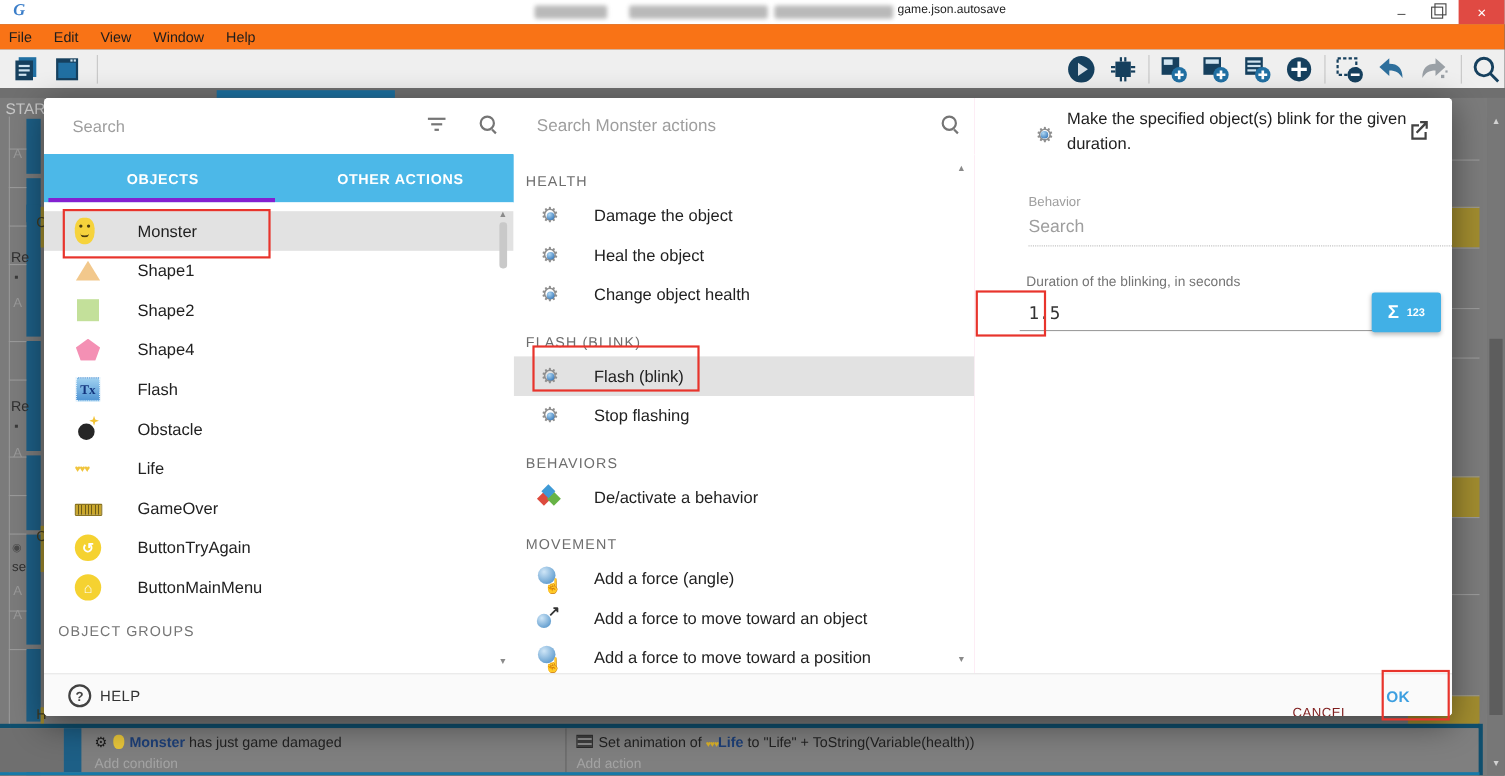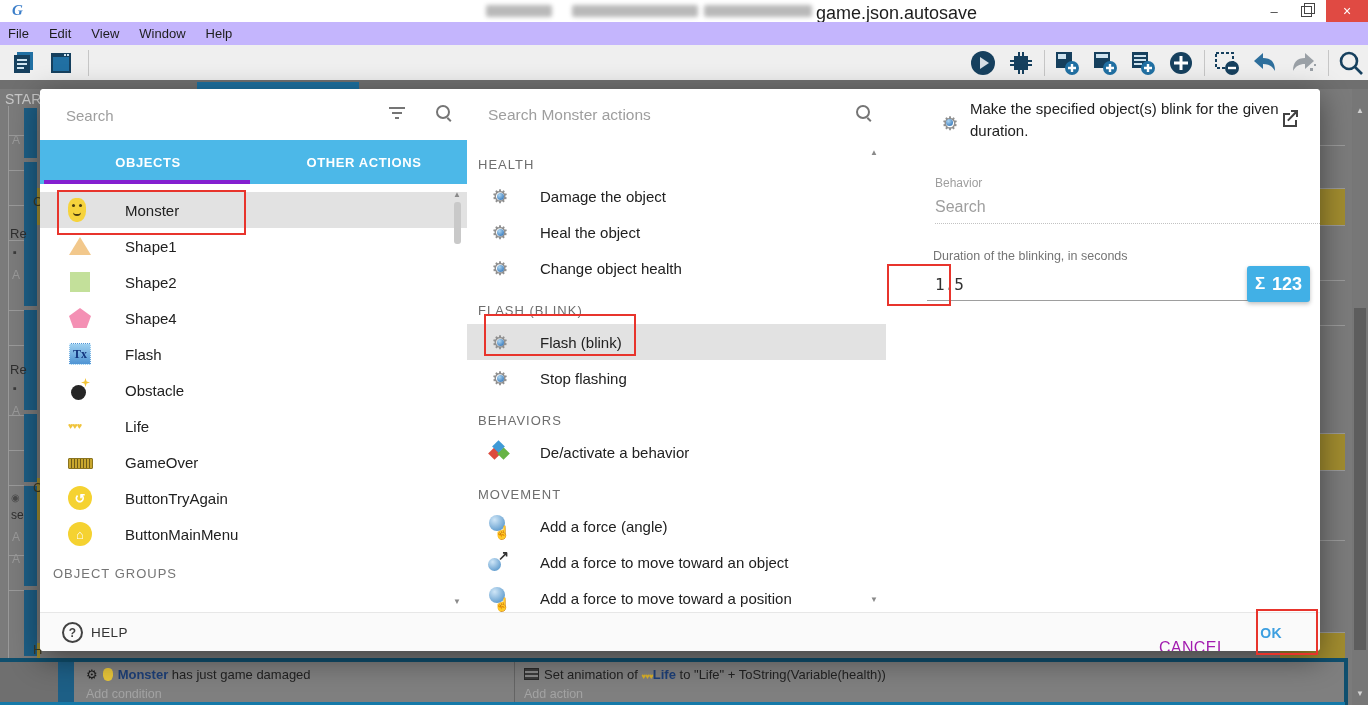--- a/index.html
+++ b/index.html
@@ -4,29 +4,29 @@
 <style>
   html,body{margin:0;padding:0;background:#555;}
   .screen{position:relative;width:1368px;height:705px;overflow:hidden;
     font-family:"Liberation Sans",sans-serif;background:#7b7b7b;}
 
   
   .titlebar{position:absolute;left:0;top:0;width:1368px;height:22px;background:#fff;
     display:flex;align-items:center;font-size:13px;color:#222;}
   .gd-logo{position:absolute;left:12px;top:2px;font:italic bold 15px "Liberation Serif",serif;color:#3b7ec9;}
   .blurblock{position:absolute;top:5px;height:12px;background:#b9b9b9;border-radius:2px;filter:blur(2px);}
-  .title-text{position:absolute;left:816px;top:3px;font-size:18px;color:#1d1d1d;text-align:center;}
+  .title-text{position:absolute;left:816px;top:3px;font-size:11px;color:#1d1d1d;text-align:center;}
   .winbtn{position:absolute;top:0;height:22px;display:flex;align-items:center;justify-content:center;
     font-size:13px;color:#444;cursor:default;}
   .btn-close{background:#e04a43;color:#fff;font-size:14px;}
   .restore-glyph{width:9px;height:9px;border:1px solid #444;position:relative;background:#fff;}
   .restore-glyph::before{content:"";position:absolute;left:2px;top:-4px;width:9px;height:9px;border:1px solid #444;}
 
   
-  .menubar{position:absolute;left:0;top:22px;width:1368px;height:23px;background:#c4b5fd;
+  .menubar{position:absolute;left:0;top:22px;width:1368px;height:23px;background:#f97316;
     display:flex;align-items:center;gap:0;font-size:13px;color:#1d1d1d;}
   .menu-item{padding:0 10px;height:100%;display:flex;align-items:center;}
   .menu-item:first-child{padding-left:8px;}
 
   
   .toolbar{position:absolute;left:0;top:45px;width:1368px;height:35px;background:#efefef;}
   .tbi{position:absolute;top:3px;width:30px;height:30px;}
   .tbsep{position:absolute;top:5px;width:1px;height:26px;background:#c6c6c6;}
   .tabstrip{position:absolute;left:0;top:80px;width:1368px;height:9px;background:#6f6f6f;}
   .tab-indicator{position:absolute;left:197px;top:2px;width:162px;height:7px;background:#1c6f9e;}
@@ -112,30 +112,30 @@
   .field-label{position:absolute;font-size:12px;color:#9e9e9e;}
   .behavior-value{position:absolute;left:49px;top:109px;font-size:16px;color:#9e9e9e;}
   .dotted-line{position:absolute;left:49px;top:134px;width:417px;border-bottom:1px dotted #c2c2c2;}
   .dur-label{color:#757575;font-size:12.5px;}
   .dur-input{position:absolute;left:47px;top:182px;width:220px;height:24px;border:0;outline:0;
     font:16px "DejaVu Sans Mono",monospace;color:#333;background:transparent;}
   .dur-line{position:absolute;left:41px;top:211px;width:359px;height:1px;background:#9e9e9e;}
   .expr-btn{position:absolute;left:361px;top:177px;width:63px;height:36px;background:#41b0e6;border-radius:3px;
     box-shadow:0 2px 4px rgba(0,0,0,.25);display:flex;align-items:center;justify-content:center;gap:7px;color:#fff;}
   .expr-btn .sigma{font-size:17px;font-weight:bold;}
-  .expr-btn .n123{font-size:18px;font-weight:bold;}
+  .expr-btn .n123{font-size:10px;font-weight:bold;}
 
   .dlg-footer{position:absolute;left:0;top:523px;width:1280px;height:39px;background:#fafafa;
     border-top:1px solid #e7e7e7;display:flex;align-items:center;}
   .help-wrap{display:flex;align-items:center;gap:8px;margin-left:22px;font-size:13.5px;color:#333;letter-spacing:.4px;}
   .help-icon{width:17px;height:17px;border:2px solid #424242;border-radius:50%;position:relative;}
   .help-icon::after{content:"?";position:absolute;inset:0;display:flex;align-items:center;justify-content:center;
     font-size:12px;font-weight:bold;color:#424242;}
   .footer-right{margin-left:auto;display:flex;align-items:center;gap:34px;margin-right:38px;}
-  .cancel-btn{font-size:16px;color:#a21caf;letter-spacing:.4px;margin-top:30px;}
+  .cancel-btn{font-size:12px;color:#7f1d1d;letter-spacing:.4px;margin-top:30px;}
   .ok-btn{font-size:14px;font-weight:bold;letter-spacing:.4px;}
 
   
   .icon{width:24px;height:24px;position:relative;flex:0 0 auto;display:inline-block;}
   .ic-monster{background:#f6d33c;border-radius:40% 40% 45% 45%;width:18px!important;height:24px;margin-right:6px;}
   .ic-monster::before{content:"";position:absolute;top:6px;left:4px;width:3px;height:3px;border-radius:50%;
     background:#4a3c10;box-shadow:7px 0 0 #4a3c10;}
   .ic-monster::after{content:"";position:absolute;top:11px;left:5px;width:8px;height:5px;
     border-bottom:2px solid #4a3c10;border-radius:0 0 6px 6px;}
   .ic-triangle::before{content:"";position:absolute;left:1px;top:3px;border-left:11px solid transparent;

